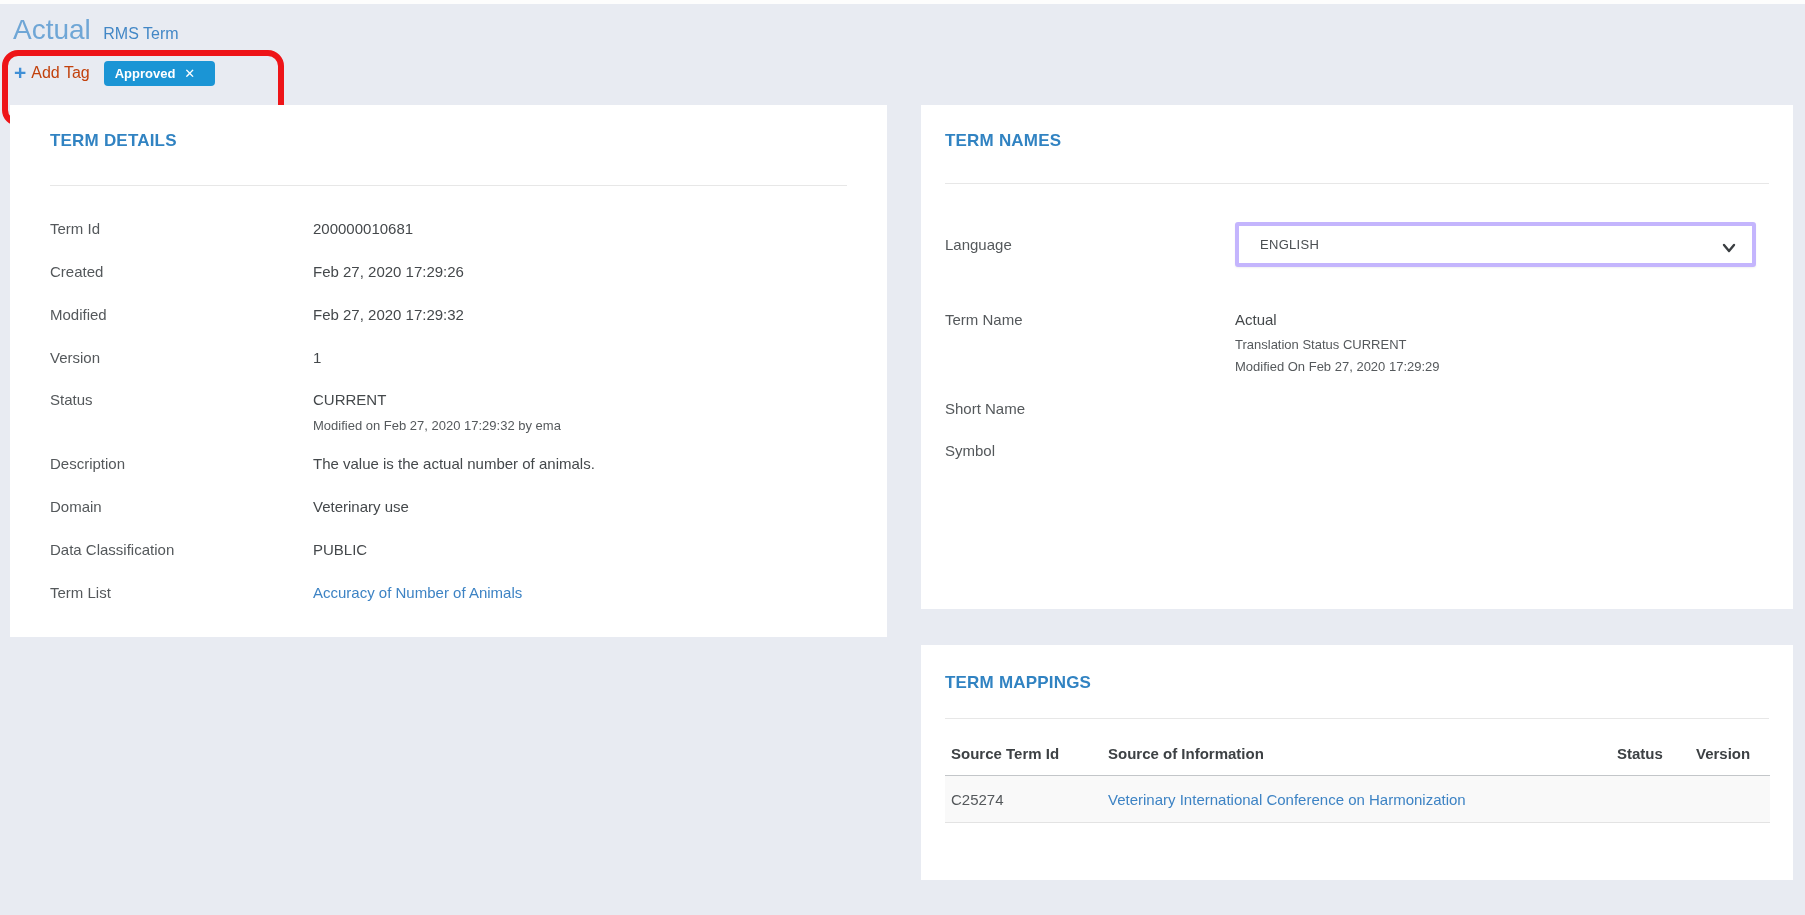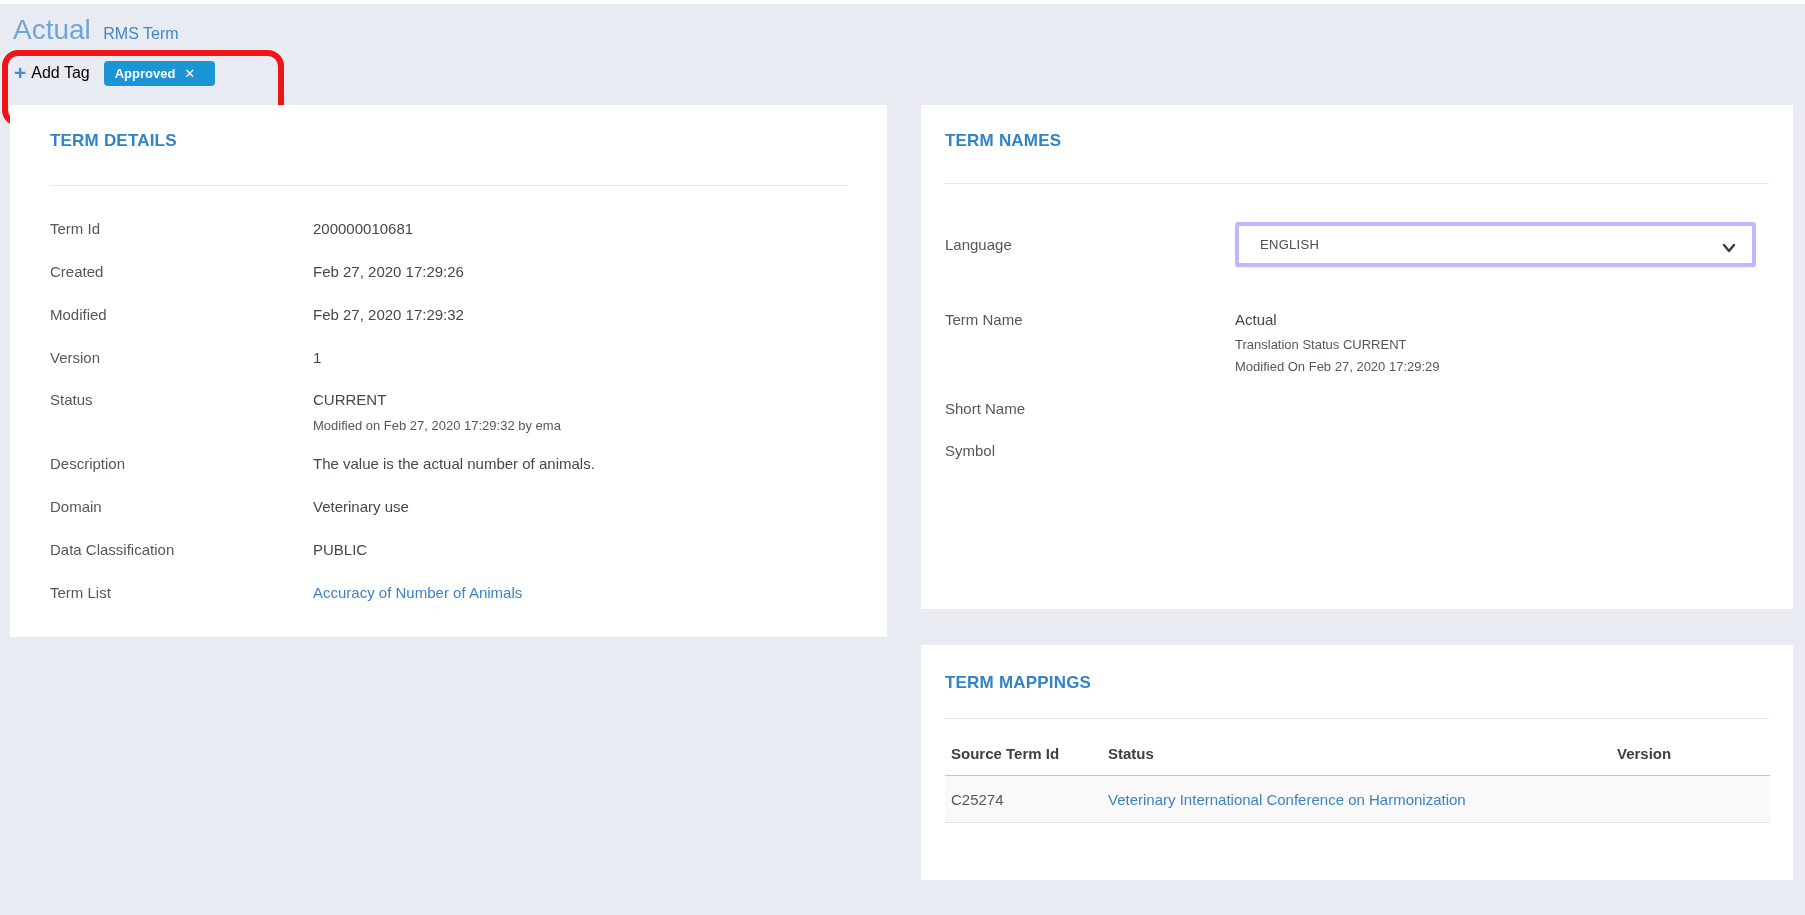--- a/index.html
+++ b/index.html
@@ -15,21 +15,21 @@
     position: absolute; left: 0; top: 0; width: 1805px; height: 4px;
     background: #fdfdfd;
   }
   
   .page-header { position: absolute; left: 13px; top: 14px; }
   .page-title { font-size: 28px; color: #6fa6d6; display: inline; font-weight: 400; }
   .page-subtitle { font-size: 16px; color: #4287c6; display: inline; margin-left: 8px; font-weight: 400; }
 
   .addtag-row { position: absolute; left: 14px; top: 60px; height: 26px; display: flex; align-items: center; }
   .plus-icon { color: #3f8fd6; font-size: 21px; font-weight: 700; line-height: 24px; margin-right: 5px; }
-  .addtag-label { color: #000000; font-size: 16px; cursor: pointer; }
+  .addtag-label { color: #c2410c; font-size: 16px; cursor: pointer; }
   .tag-badge {
     margin-left: 14px;
     background: #1b95d5; color: #ffffff;
     font-size: 13px; font-weight: 700;
     border-radius: 4px; padding: 5px 20px 5px 11px;
     display: flex; align-items: center; cursor: pointer;
   }
   .tag-remove { margin-left: 9px; font-weight: 700; font-size: 13px; cursor: pointer; }
 
   .annotation {
@@ -150,20 +150,21 @@
   <div class="tn-label" style="top:337px;">Symbol</div>
 </div>
 
 <div class="panel" id="term-mappings">
   <div class="panel-title" style="left:24px; top:28px;">TERM MAPPINGS</div>
   <div class="panel-divider" style="left:24px; right:24px; top:73px;"></div>
 
   <div class="map-table">
     <div class="map-header">
       <div>Source Term Id</div>
+      <div>Source of Information</div>
       <div>Status</div>
       <div>Version</div>
     </div>
     <div class="map-row">
       <div>C25274</div>
       <div><a class="link-value" style="font-size:15px;" href="#">Veterinary International Conference on Harmonization</a></div>
       <div></div>
       <div></div>
     </div>
   </div>

